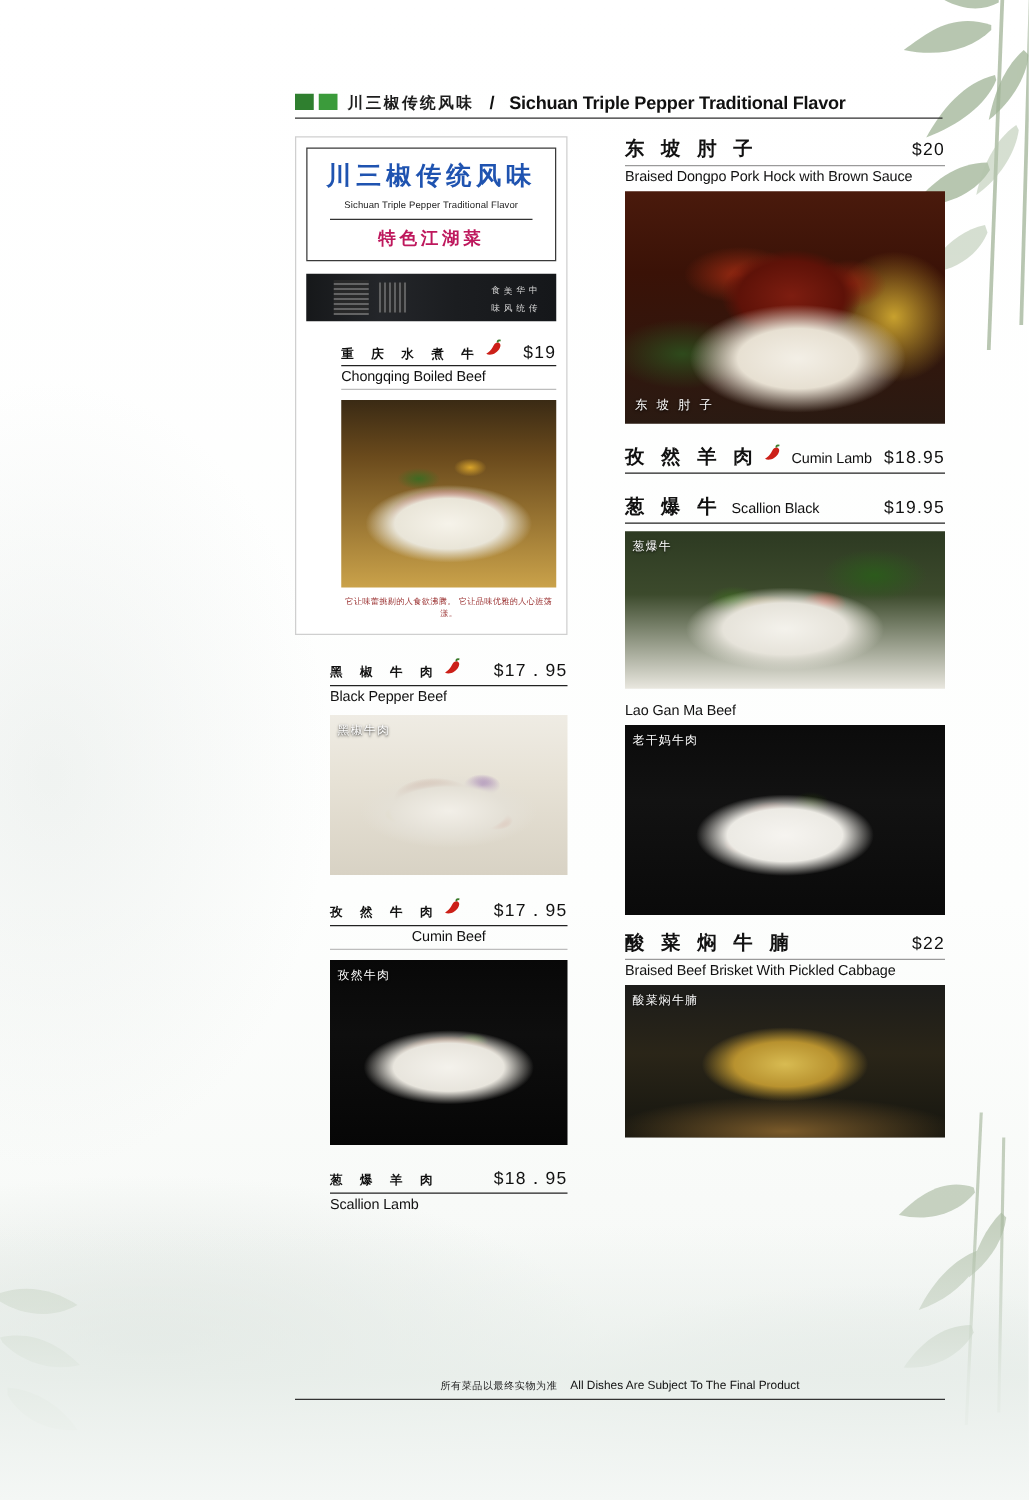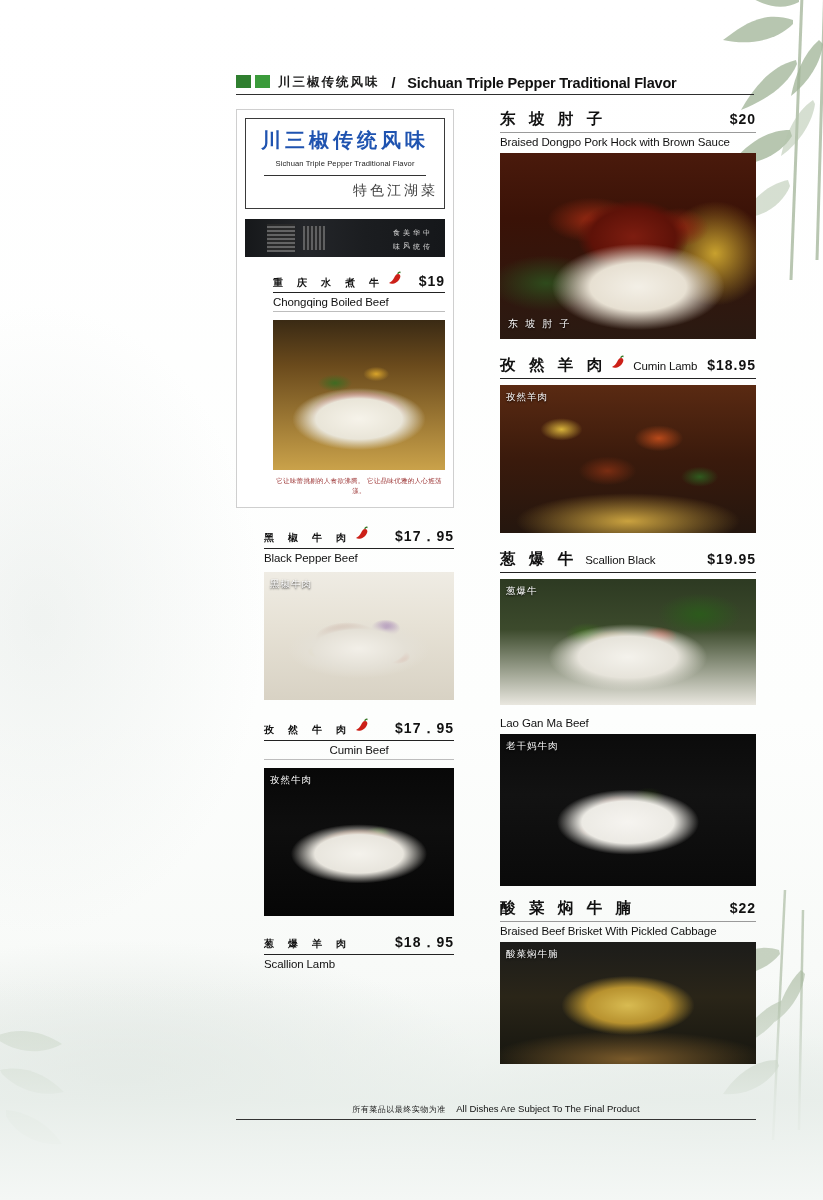--- a/index.html
+++ b/index.html
@@ -75,21 +75,21 @@
     font-family:"DejaVu Sans", sans-serif;
     color:#1f53b0;font-size:20px;font-weight:700;letter-spacing:4px;
     line-height:1.15;
   }
   .logo-en{
     font-size:7.6px;color:#222;margin-top:7px;letter-spacing:.1px;
   }
   .logo-rule{border-top:1px solid #333;margin:7px 12px 6px;}
   .logo-sub{
     font-family:"DejaVu Sans", sans-serif;
-    font-size:14px;font-weight:400;color:#404040;letter-spacing:3px;text-align:right;
+    font-size:14px;font-weight:700;color:#be185d;letter-spacing:3px;
   }
   .calligraphy{
     margin-top:10px;height:38px;width:200px;
     background:linear-gradient(90deg,#16181a 0%,#24262a 30%,#1b1d20 60%,#15171a 100%);
     position:relative;overflow:hidden;
   }
   .calligraphy .seal{
     position:absolute;left:22px;top:5px;width:28px;height:28px;
     background:repeating-linear-gradient(0deg,#6f6f6f 0 2px,#2a2a2a 2px 4px);
     opacity:.85;
@@ -112,21 +112,21 @@
     border-bottom:1px solid #222;padding-bottom:2px;
   }
   .dish-hdr.thin{border-bottom:1px solid #9a9a9a;}
   .name-cn{
     font-family:"DejaVu Sans", sans-serif;
     font-weight:700;color:#111;letter-spacing:4px;white-space:nowrap;
   }
   .left .name-cn{font-size:10px;font-family:Liberation Mono, monospace;}
   .right .name-cn{font-size:15.5px;}
   .chili{display:inline-block;margin:0 3px;line-height:0;vertical-align:middle;}
-  .price{margin-left:auto;font-size:14px;font-weight:700;color:#111;letter-spacing:1px;white-space:nowrap;}
+  .price{margin-left:auto;font-size:14px;font-weight:400;color:#111;letter-spacing:1px;white-space:nowrap;}
   .name-en{font-size:11.5px;color:#111;margin-top:3px;letter-spacing:-0.1px;}
   .name-en.inline{margin:0 0 0 4px;font-size:11.5px;}
   .rule-after{border-bottom:1px solid #bdbdbd;margin-top:3px;}
 
   
   .photo{
     position:relative;width:100%;overflow:hidden;background:#111;
   }
   .photo .tag{
     position:absolute;left:6px;top:6px;
@@ -392,23 +392,20 @@
             <span class="name-cn">孜 然 羊 肉</span>
             <span class="chili">
               <svg width="17" height="15" viewBox="0 0 17 15">
                   <path d="M3 12 C6 14 12 12 14 7 C15 5 14 3 12 3 C10 3 9 5 8 7 C7 9 5 11 3 12 Z" fill="#cc2018"></path>
                   <path d="M12 3 C12 1.5 13 1 14.5 1.5" stroke="#3a7a2a" stroke-width="1.4" fill="none"></path>
                 </svg>
             </span>
             <span class="name-en inline">Cumin Lamb</span>
             <span class="price">$18.95</span>
           </div>
-          <div class="photo img-cumin-lamb" style="margin-top:6px;">
-            <span class="tag">孜然羊肉</span>
-          </div>
         </div>
 
         <div class="dish" style="margin-top:16px;">
           <div class="dish-hdr">
             <span class="name-cn">葱 爆 牛</span>
             <span class="name-en inline" style="margin-left:8px;">Scallion Black</span>
             <span class="price">$19.95</span>
           </div>
           <div class="photo img-scallion-beef" style="margin-top:6px;">
             <span class="tag">葱爆牛</span>

